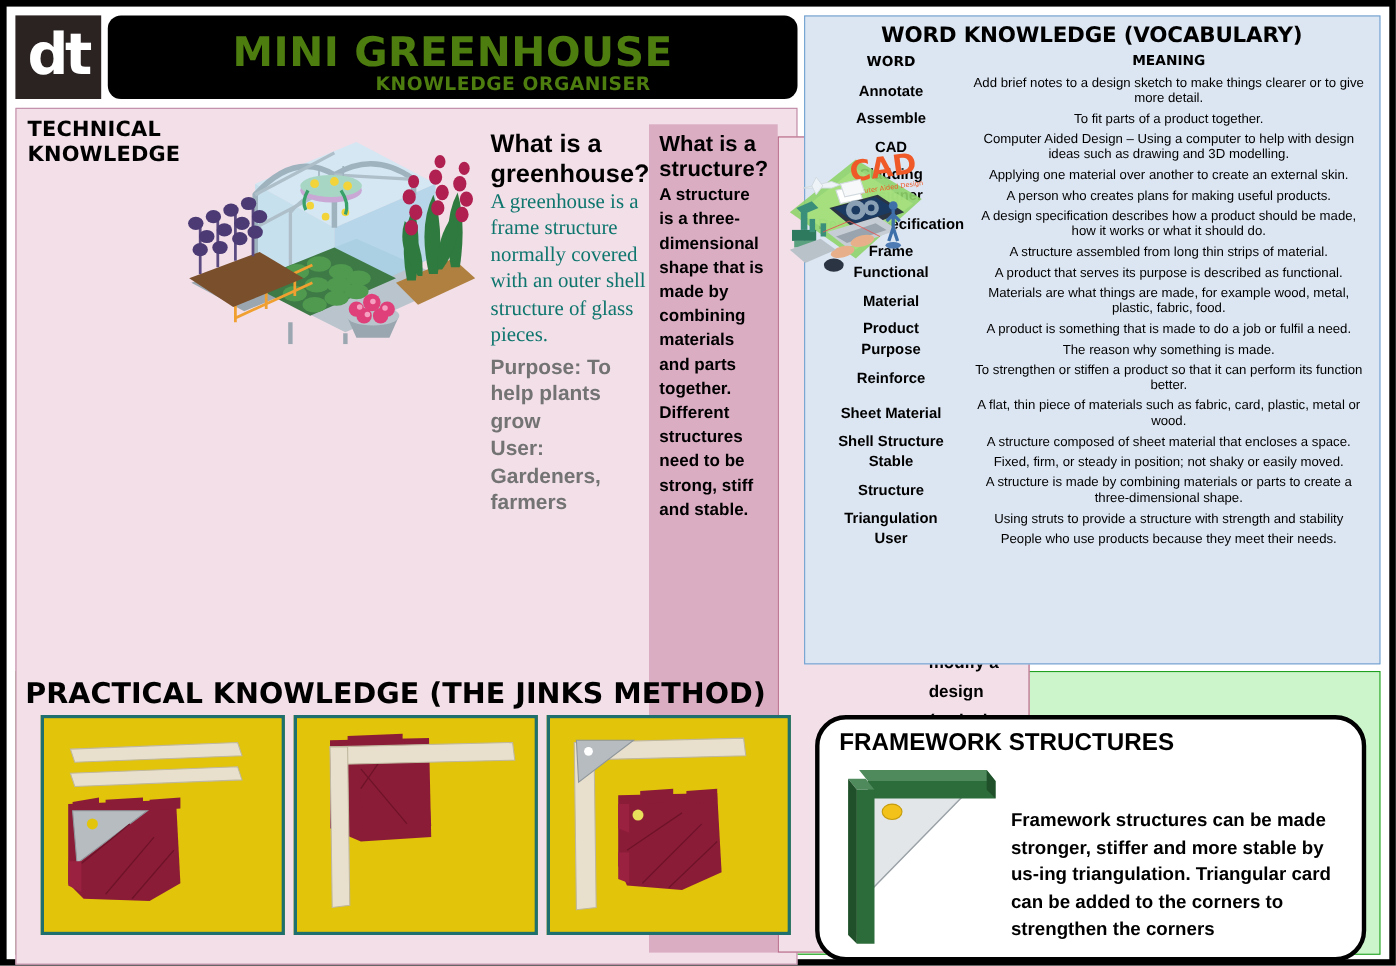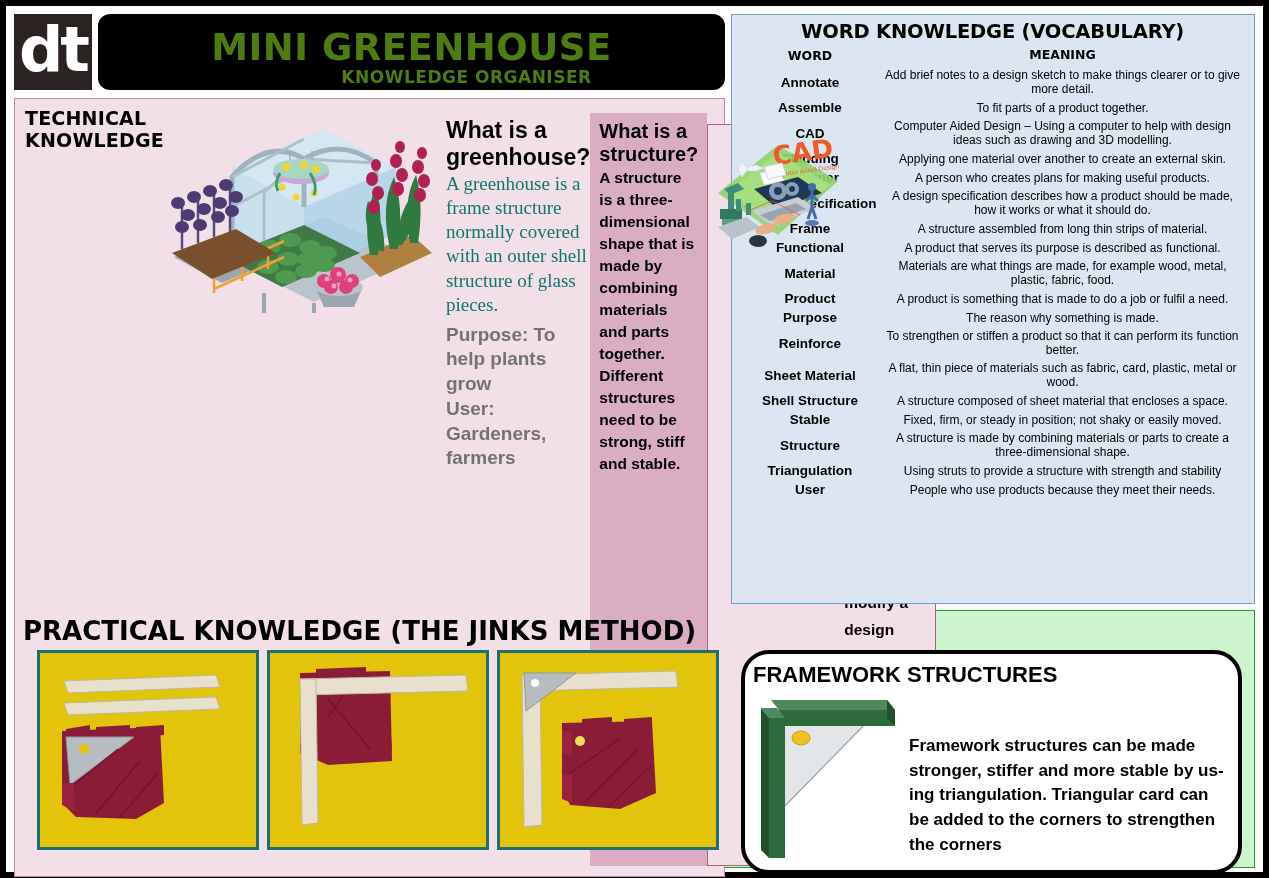--- a/index.html
+++ b/index.html
@@ -26,21 +26,21 @@
   .header { display: flex; align-items: stretch; height: 76px; gap: 6px; }
   .logo-box {
     width: 78px; height: 76px;
     background: #2b2222;
     display: flex; align-items: center; justify-content: center;
     position: relative; overflow: hidden;
   }
   .logo-glyph {
     font-family: "DejaVu Sans", sans-serif;
     font-weight: bold;
-    font-size: 62px;
+    font-size: 52px;
     color: #ffffff;
     line-height: 0.9;
     letter-spacing: -3px;
     margin-top: -4px;
   }
   .title-banner {
     flex: 1;
     background: #000000;
     border-radius: 12px;
     color: #4d7c0f;
@@ -209,21 +209,21 @@
     overflow: hidden;
     background: #e2c40a;
   }
   .framework-card {
     flex: 1;
     margin-left: 14px;
     margin-right: 4px;
     background: #ffffff;
     border: 4px solid #000000;
     border-radius: 28px;
-    padding: 8px 12px 10px 8px;
+    padding: 8px 12px 10px 18px;
     position: relative;
     overflow: hidden;
   }
   .fw-title {
     font-family: "Liberation Sans", sans-serif;
     font-weight: bold;
     font-size: 22px;
     margin-bottom: 2px;
   }
   .fw-inner { display: flex; gap: 6px; }

